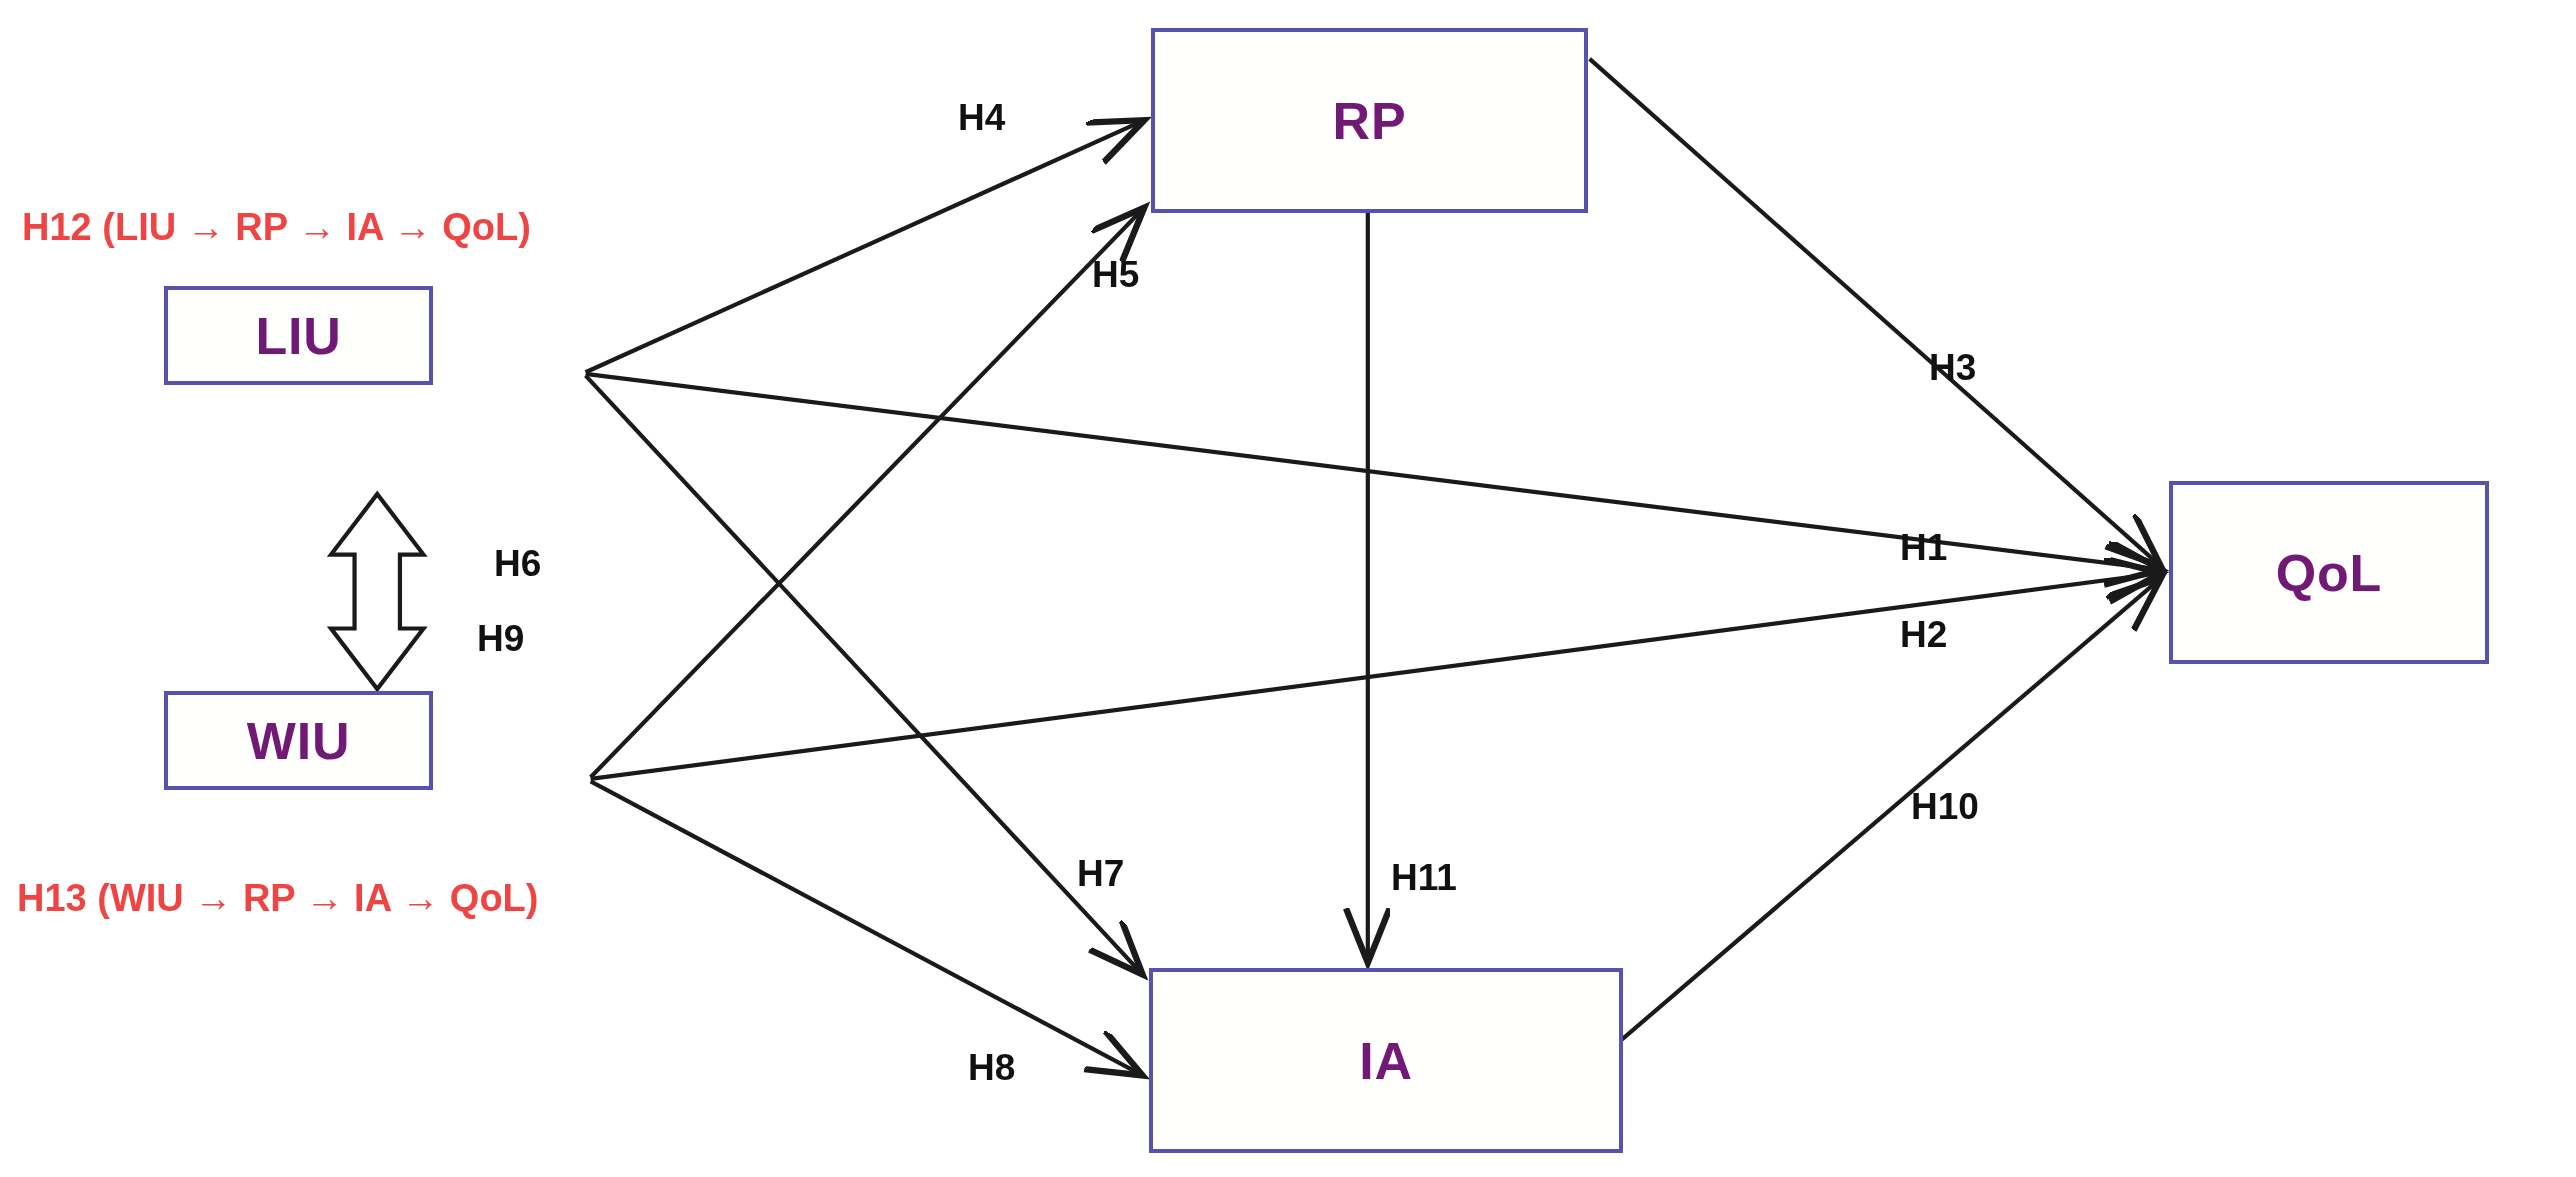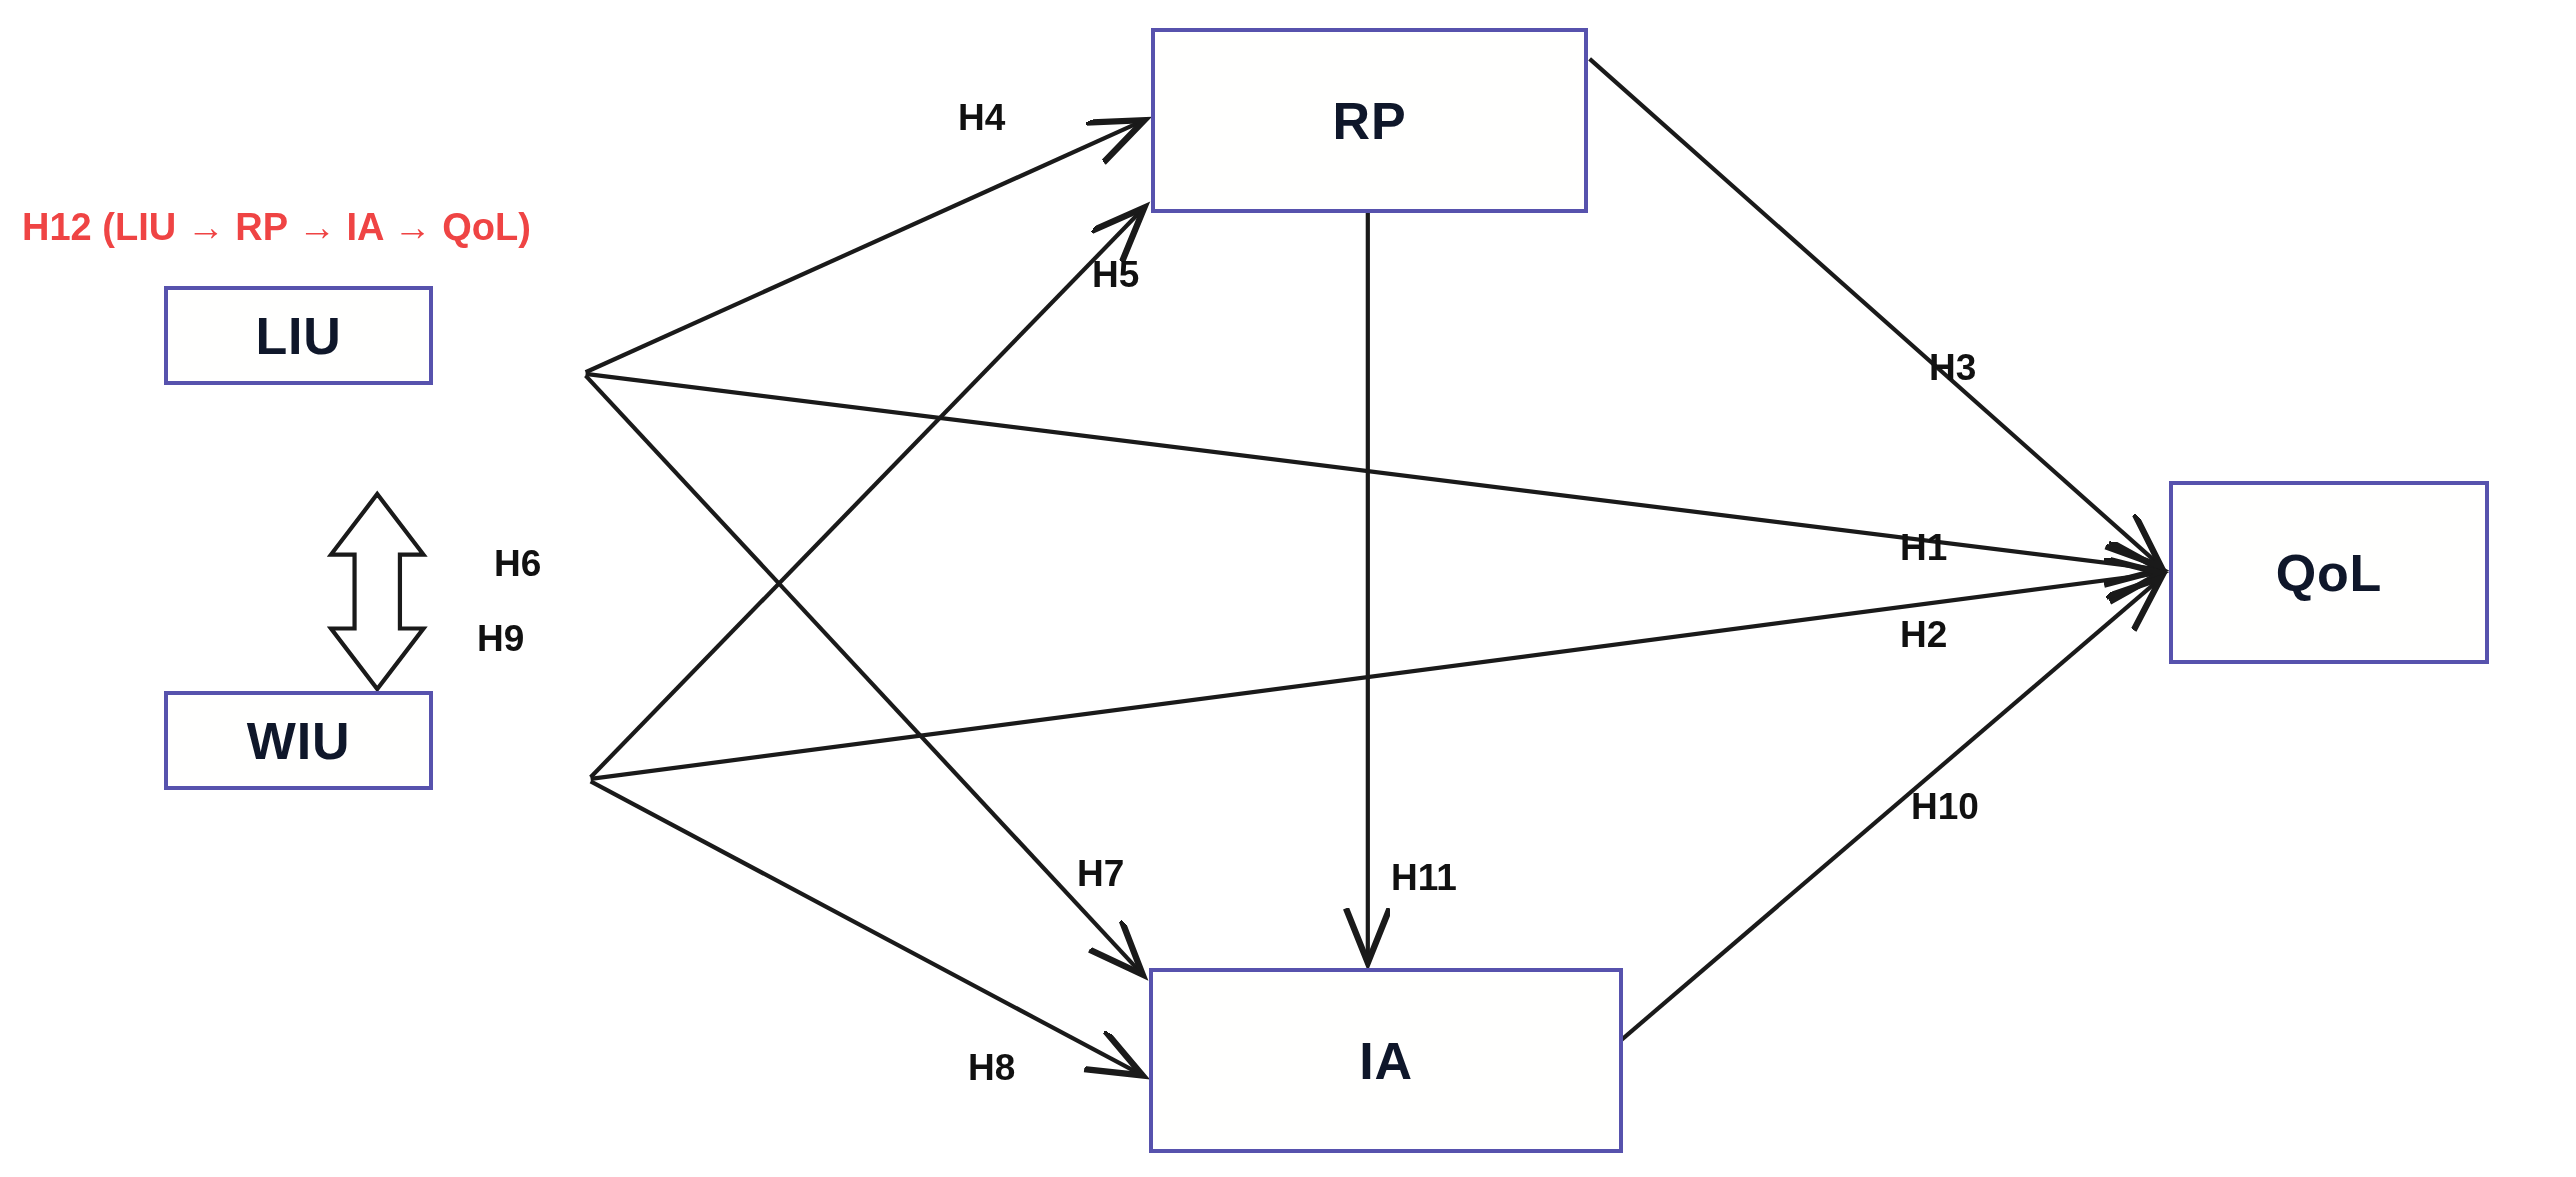--- a/index.html
+++ b/index.html
@@ -10,21 +10,21 @@
     position:absolute;
     border:4.2px solid #5752ad;
     background:#fffffe;
     box-sizing:border-box;
     display:flex;align-items:center;justify-content:center;
   }
   .node span{
     font-family:"Liberation Sans",sans-serif;
     font-weight:bold;
     font-size:52px;
-    color:#0f172a;
+    color:#701a75;
     letter-spacing:0.8px;
     line-height:1;
   }
   .hlabel{
     position:absolute;
     font-family:"Liberation Sans",sans-serif;
     font-weight:bold;
     font-size:37px;
     color:#111111;
     white-space:nowrap;
@@ -108,15 +108,16 @@
   <div class="hlabel" style="left:494px;top:497px;margin-top:48px;">H6</div>
   <div class="hlabel" style="left:1900px;top:487px;margin-top:42px;">H1</div>
   <div class="hlabel" style="left:468px;top:620px;margin-left:9px;">H9</div>
   <div class="hlabel" style="left:1900px;top:616px;">H2</div>
   <div class="hlabel" style="left:1911px;top:788px;">H10</div>
   <div class="hlabel" style="left:1077px;top:855px;">H7</div>
   <div class="hlabel" style="left:1391px;top:859px;">H11</div>
   <div class="hlabel" style="left:968px;top:1049px;">H8</div>
 
   <div class="pathlabel" style="left:22px;top:208px;">H12 (LIU → RP → IA → QoL)</div>
+  <div class="pathlabel" style="left:17px;top:879px;">H13 (WIU → RP → IA → QoL)</div>
 
 </div>
 
 
 </body></html>

